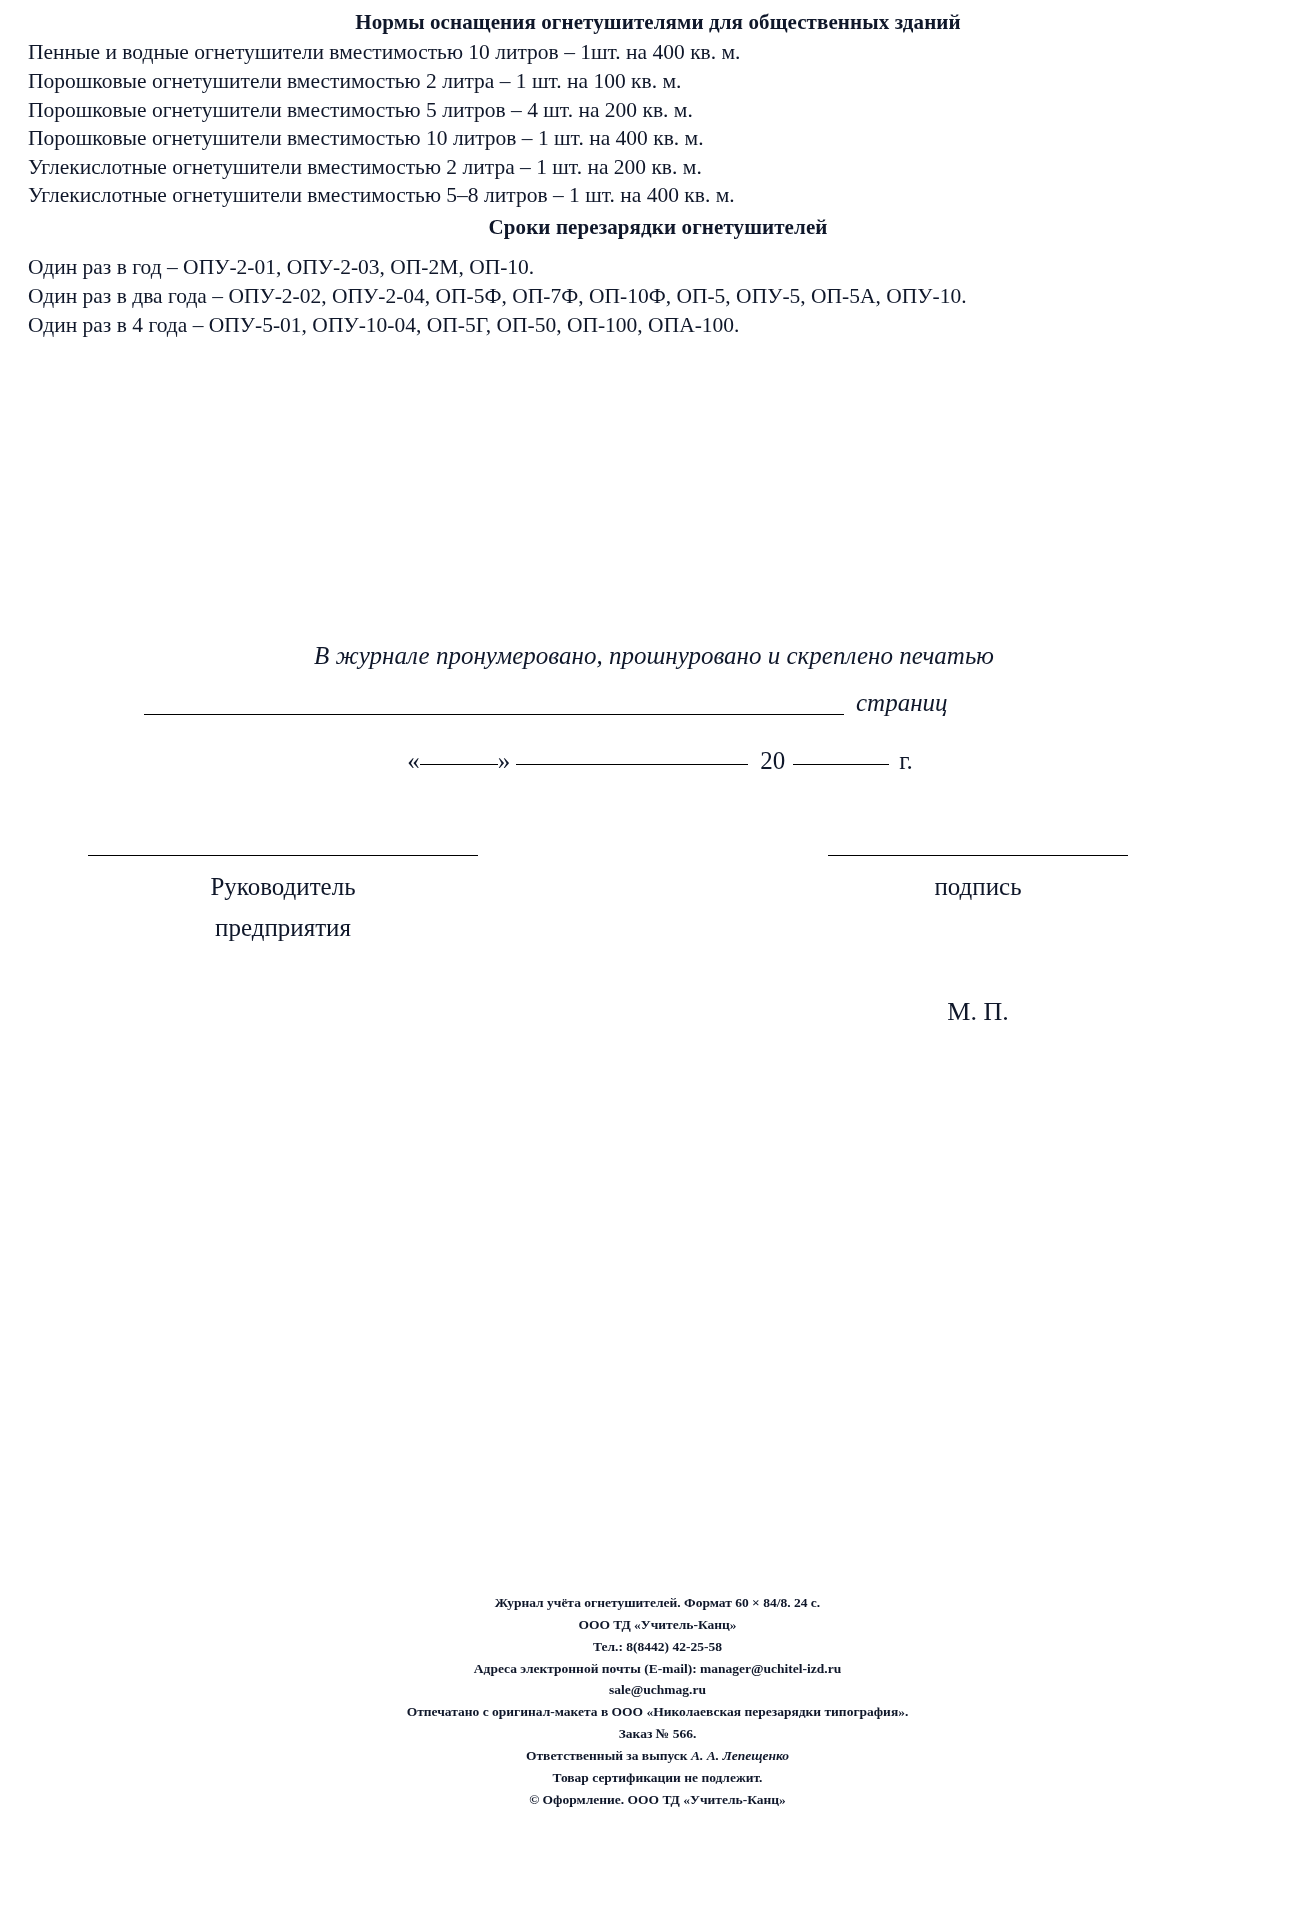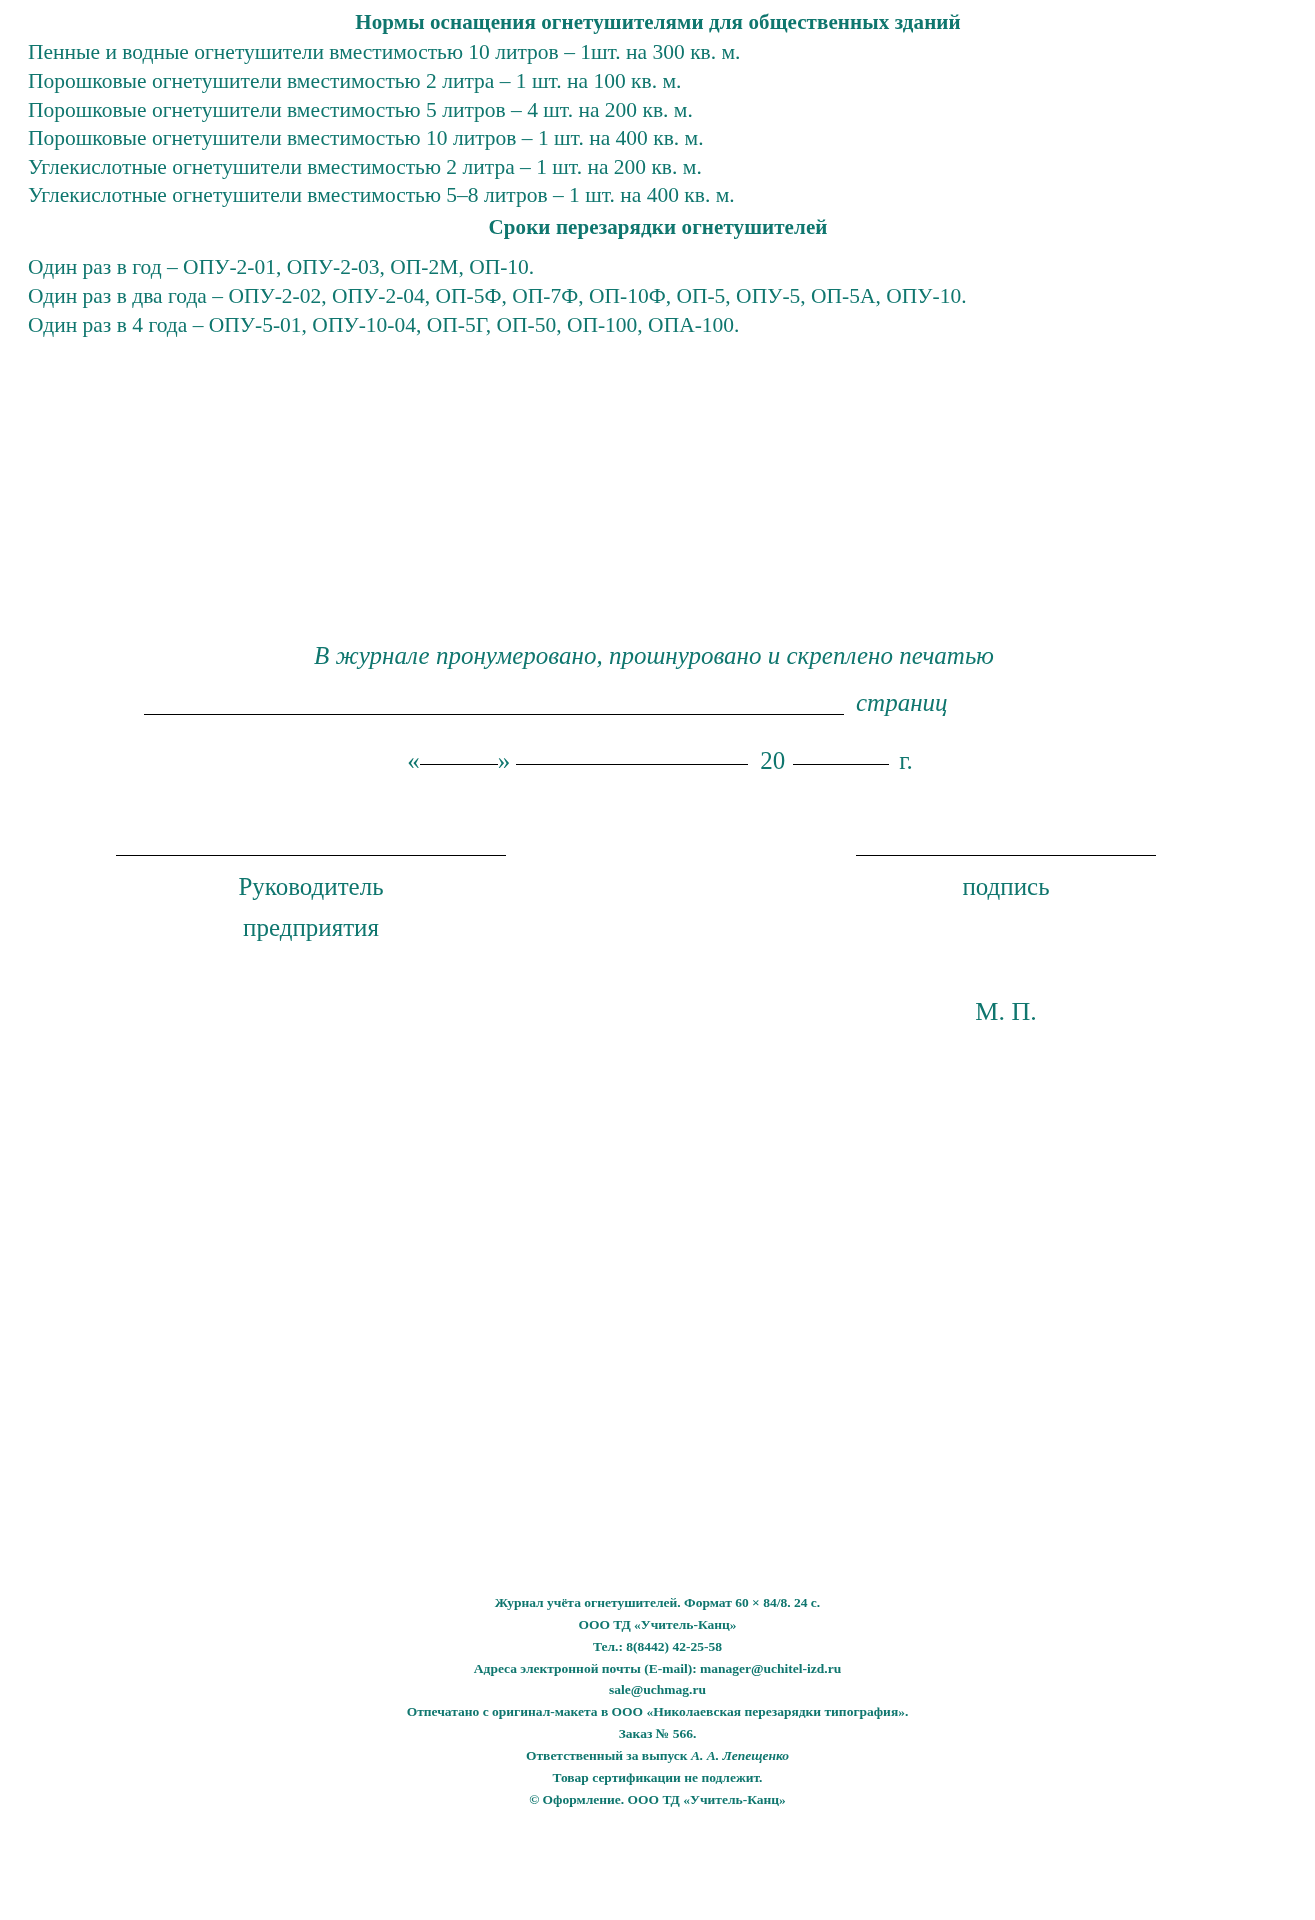--- a/index.html
+++ b/index.html
@@ -7,21 +7,21 @@
     margin: 0;
     padding: 0;
     background: #ffffff;
   }
   .page {
     position: relative;
     width: 1315px;
     height: 1920px;
     margin: 0 auto;
     background: #ffffff;
-    color: #0f766e;
+    color: #0f172a;
     font-family: "Liberation Serif", "DejaVu Serif", serif;
     overflow: hidden;
   }
 
   
   .norms-block {
     position: absolute;
     left: 28px;
     top: 8px;
     width: 1260px;
@@ -131,21 +131,20 @@
   .date-line .year { margin-left: 12px; }
   .date-line .suffix { margin-left: 2px; }
 
   
   .sign-block {
     position: absolute;
     left: 0;
     top: 855px;
     width: 1135px;
     height: 200px;
-    margin-left: 28px;
   }
   .sign-col {
     position: absolute;
     text-align: center;
   }
   .sign-col.left  { left: 88px;  width: 390px; }
   .sign-col.right { left: 828px; width: 300px; }
   .sign-rule {
     border-bottom: 1.8px solid #000;
     height: 0;
@@ -184,21 +183,21 @@
   }
   .imprint-line .it { font-style: italic; }
 </style>
 </head>
 <body>
 
 <div class="page">
 
   <section class="norms-block">
     <h2 class="section-heading">Нормы оснащения огнетушителями для общественных зданий</h2>
-    <p class="norm-line">Пенные и водные огнетушители вместимостью 10 литров – 1шт. на 300 кв. м.</p>
+    <p class="norm-line">Пенные и водные огнетушители вместимостью 10 литров – 1шт. на 400 кв. м.</p>
     <p class="norm-line">Порошковые огнетушители вместимостью 2 литра – 1 шт. на 100 кв. м.</p>
     <p class="norm-line">Порошковые огнетушители вместимостью 5 литров – 4 шт. на 200 кв. м.</p>
     <p class="norm-line">Порошковые огнетушители вместимостью 10 литров – 1 шт. на 400 кв. м.</p>
     <p class="norm-line">Углекислотные огнетушители вместимостью 2 литра – 1 шт. на 200 кв. м.</p>
     <p class="norm-line">Углекислотные огнетушители вместимостью 5–8 литров – 1 шт. на 400 кв. м.</p>
   </section>
 
   <section class="terms-block">
     <h2 class="section-heading">Сроки перезарядки огнетушителей</h2>
     <p class="term-line">Один раз в год – ОПУ-2-01, ОПУ-2-03, ОП-2М, ОП-10.</p>

